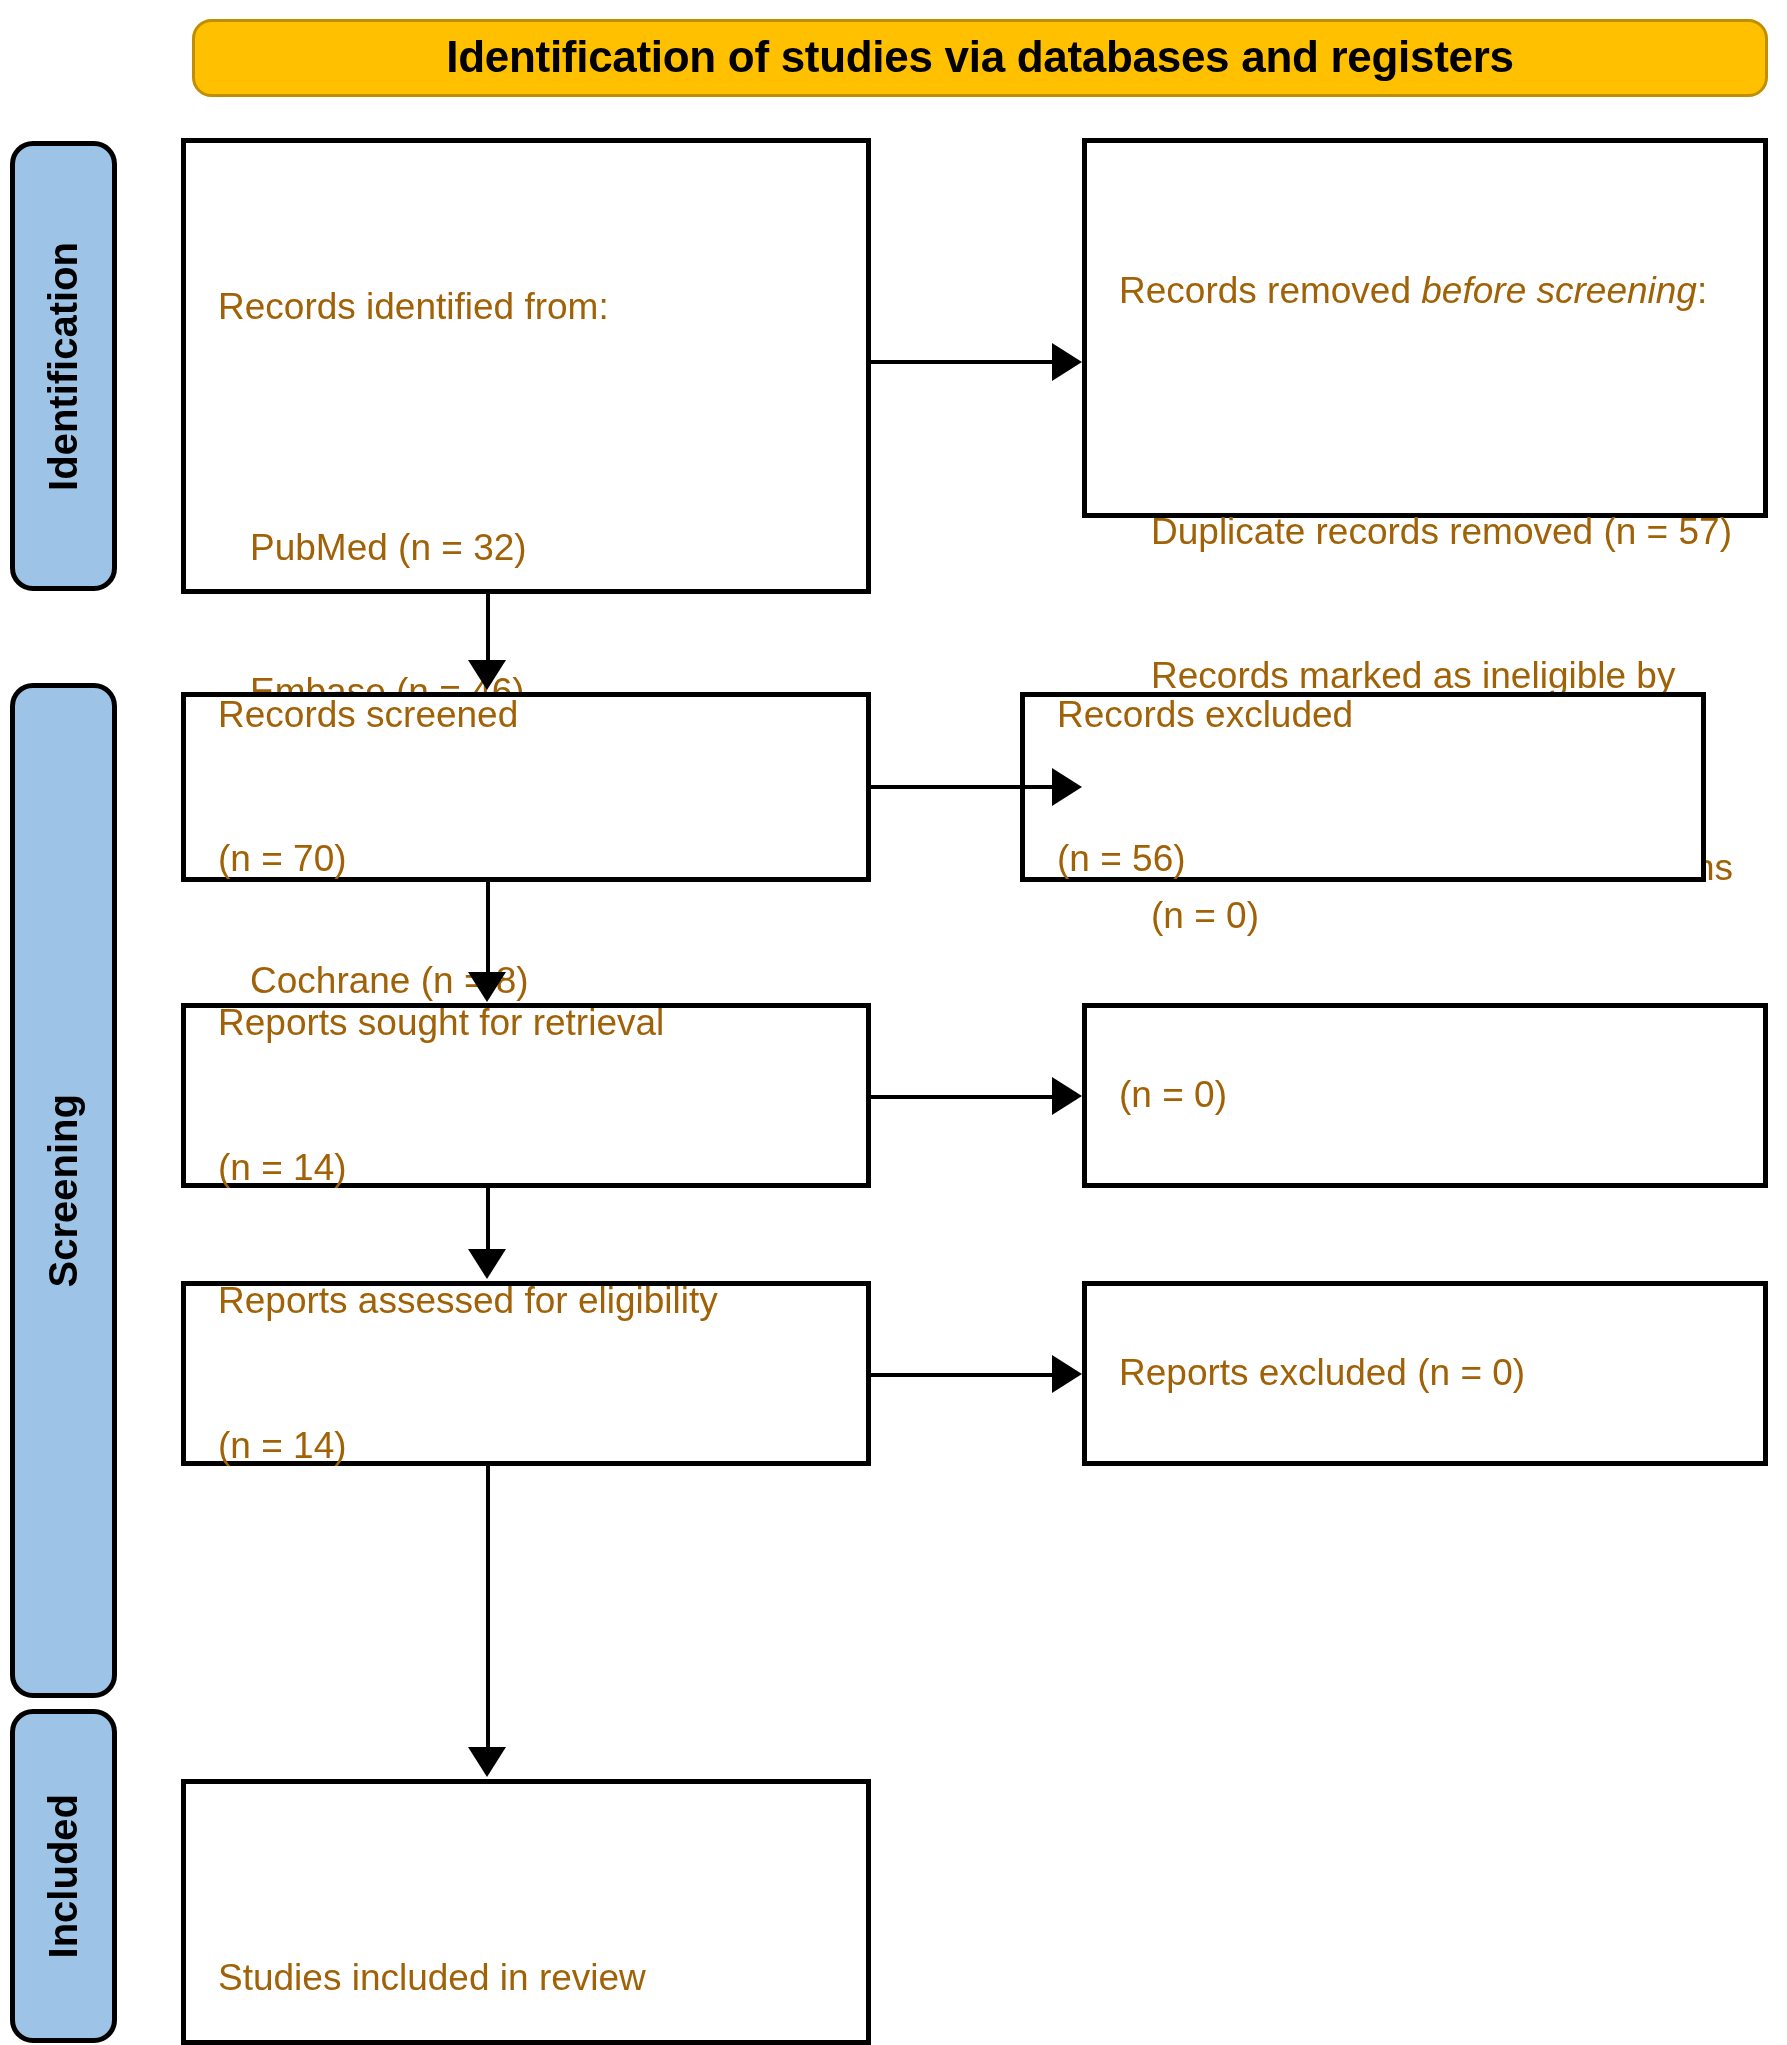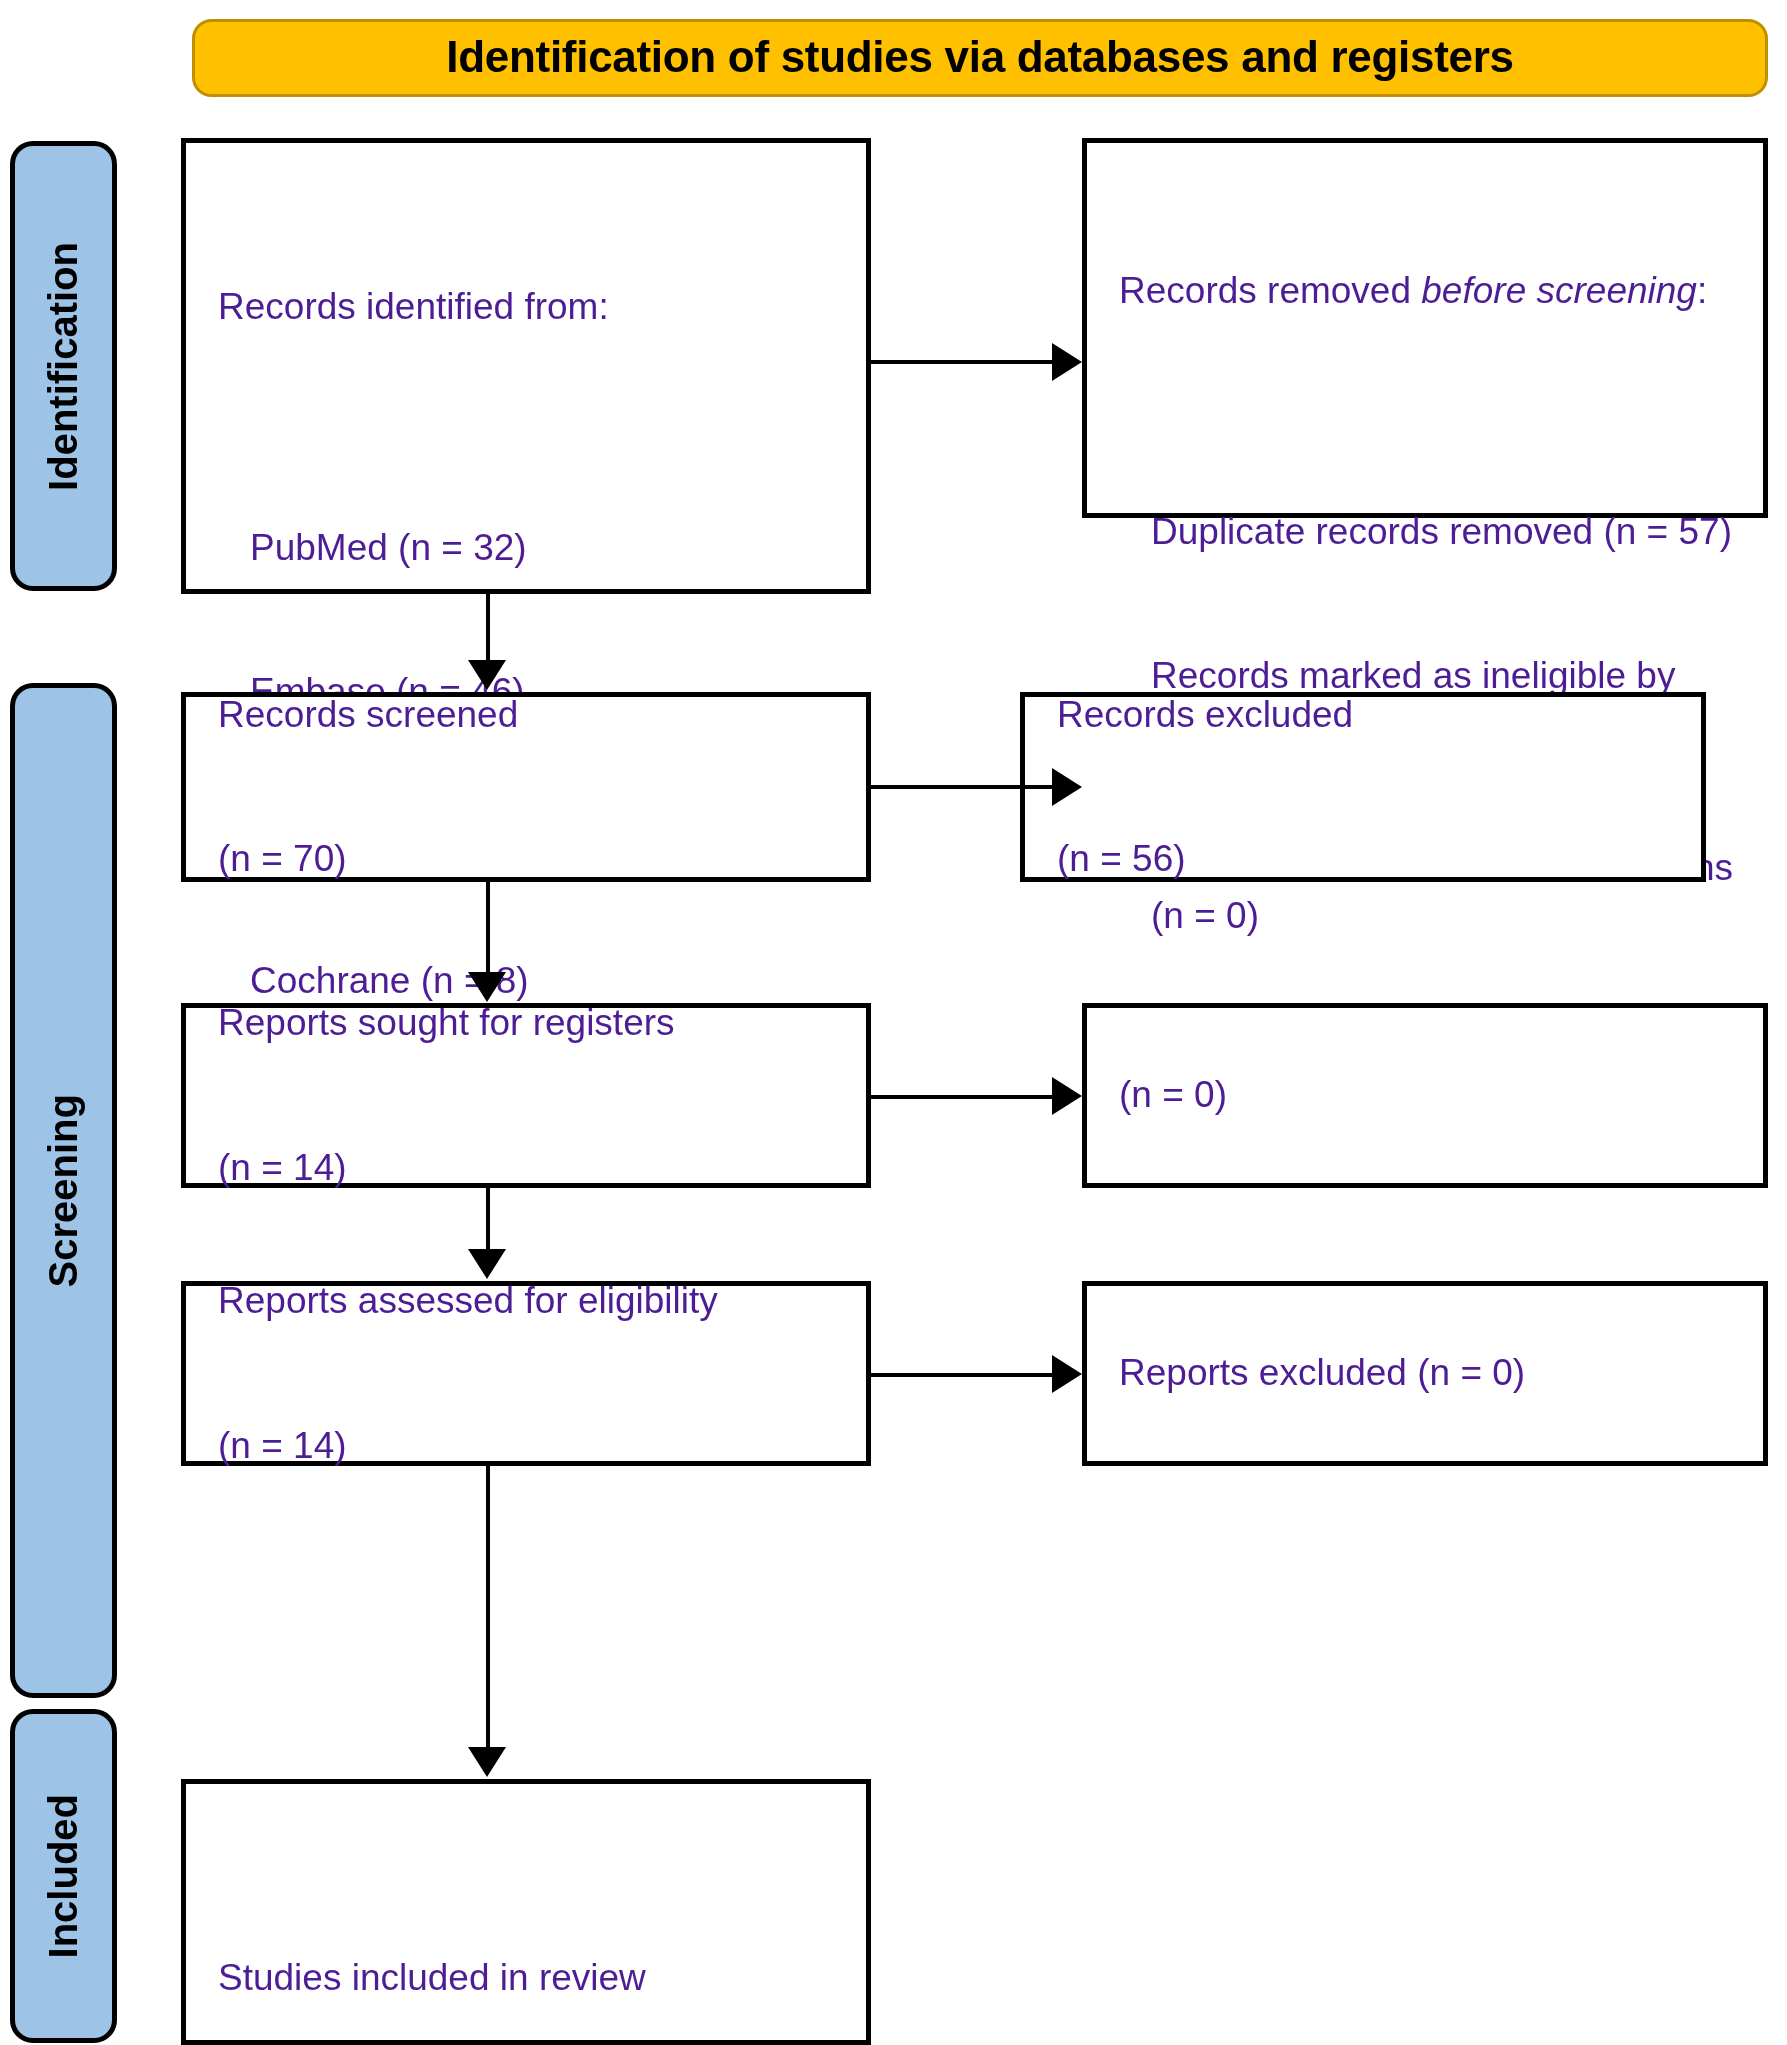--- a/index.html
+++ b/index.html
@@ -47,21 +47,21 @@
 
   
   .fbox{
     position:absolute;
     background:#fff;
     border:5.2px solid #000;
     box-sizing:border-box;
     display:flex;align-items:center;
   }
   .fbox .btext{
-    font-size:37px;line-height:1.30;color:#4c1d95;
+    font-size:37px;line-height:1.30;color:#a16207;
     padding-left:32px;padding-right:14px;
     white-space:pre-wrap;
   }
   .fbox.vtop .btext{align-self:flex-start;}
   .ital{font-style:italic;}
 
   
   #box-identified   { left:181px;  top:138px;  width:690px; height:456px; }
   #box-screened     { left:181px;  top:692px; width:690px; height:190px; }
   #box-sought       { left:181px;  top:1003px; width:690px; height:185px; }
@@ -146,21 +146,21 @@
 
   <div class="fbox" id="box-rec-excluded">
     <div class="btext">
       <div>Records excluded</div>
       <div>(n = 56)</div>
     </div>
   </div>
 
   <div class="fbox" id="box-sought">
     <div class="btext">
-      <div>Reports sought for registers</div>
+      <div>Reports sought for retrieval</div>
       <div>(n = 14)</div>
     </div>
   </div>
 
   <div class="fbox" id="box-not-retrieved">
     <div class="btext">
       <div>(n = 0)</div>
     </div>
   </div>
 

